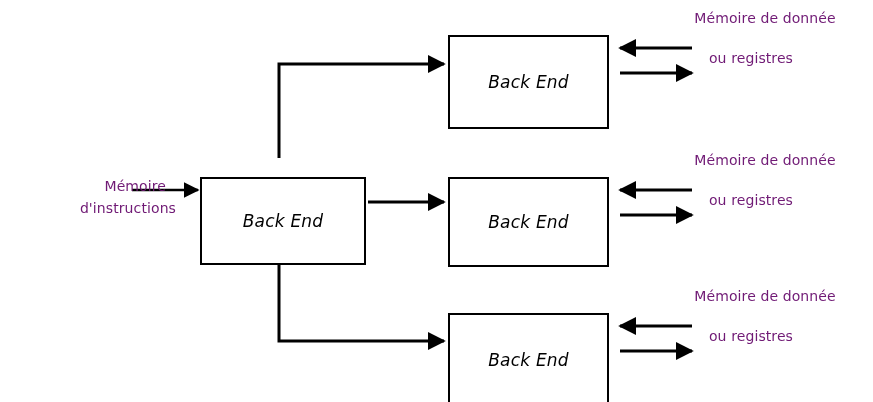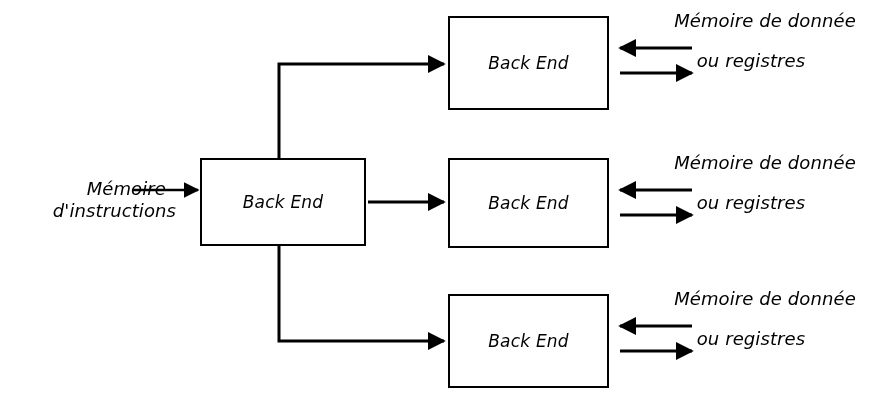--- a/index.html
+++ b/index.html
@@ -27,35 +27,35 @@
     pointer-events: none;
   }
   .node-box {
     position: absolute;
     box-sizing: border-box;
     border: 2px solid #000000;
     background: #ffffff;
     display: flex;
     align-items: center;
     justify-content: center;
+    margin-top: 19px;
   }
   .node-label {
     font-family: "DejaVu Sans", sans-serif;
     font-style: italic;
     font-size: 17px;
     color: #000000;
     white-space: nowrap;
     letter-spacing: 0.2px;
   }
   .edge-text {
     position: absolute;
     font-family: "DejaVu Sans", sans-serif;
-    font-style: italic;
-    font-size: 18px;
-    color: #000000;
+    font-size: 14px;
+    color: #701a75;
     white-space: nowrap;
     letter-spacing: 0.1px;
   }
   .edge-text.right-aligned {
     text-align: right;
   }
   .edge-text.center-aligned {
     text-align: center;
   }
   #front-end-box {

